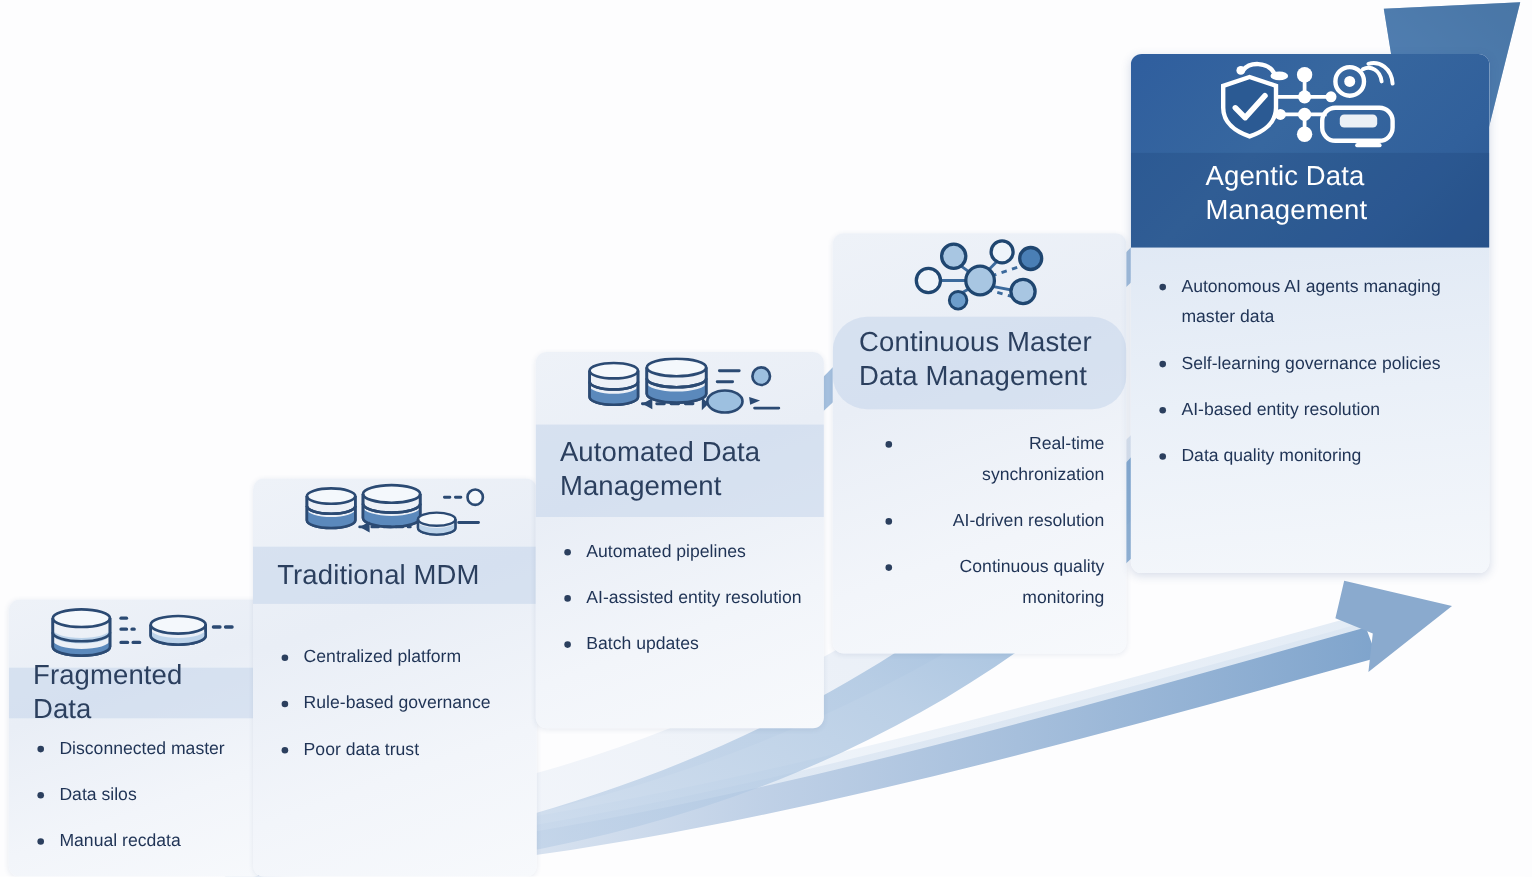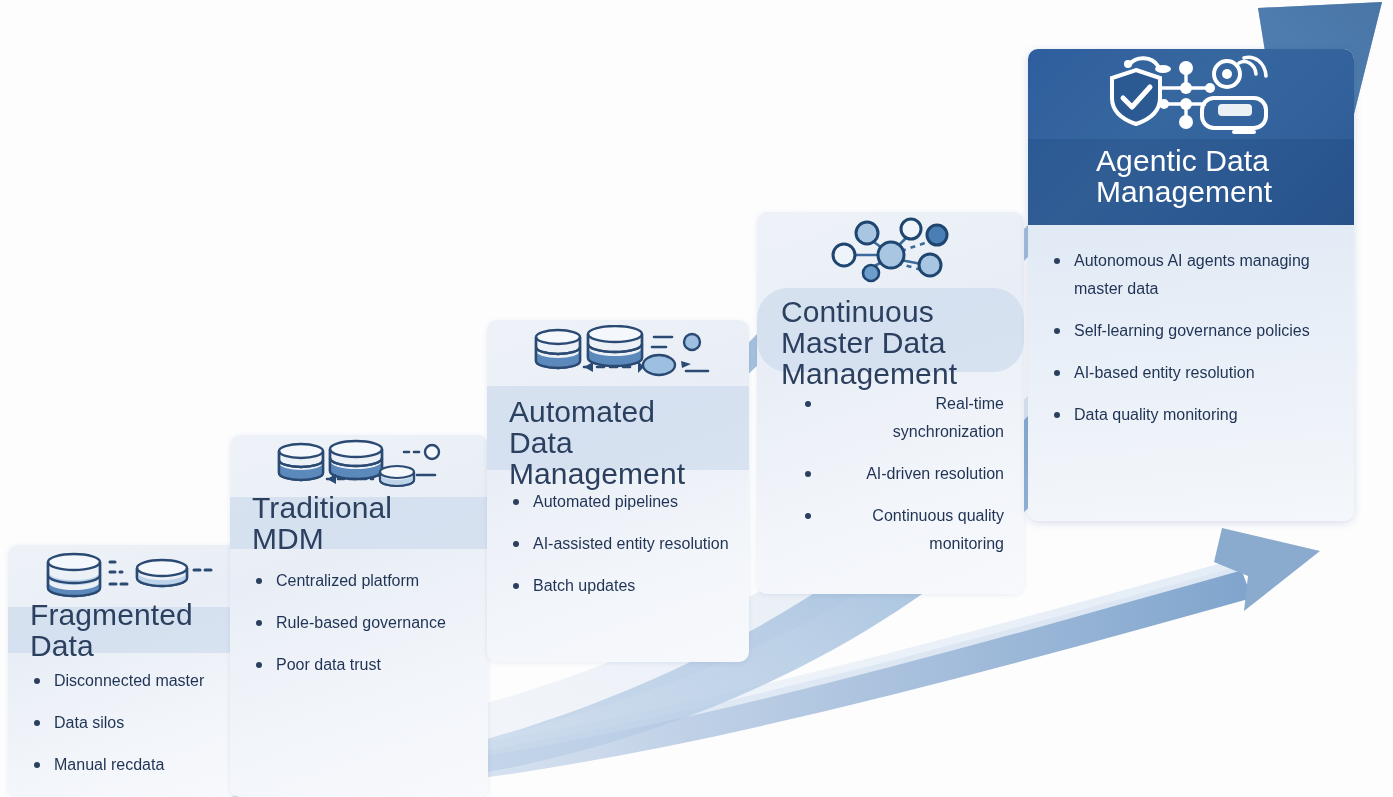--- a/index.html
+++ b/index.html
@@ -41,21 +41,21 @@
   .card-titleband {
     position: relative;
     background: rgba(186,205,230,0.42);
     display: flex;
     align-items: center;
     box-sizing: border-box;
     padding: 0 22px;
   }
   .card-title {
     color: #2b3f5e;
-    font-size: 30px;
+    font-size: 25px;
     line-height: 31px;
     font-weight: 400;
     letter-spacing: 0.1px;
   }
   .card-body {
     position: relative;
     box-sizing: border-box;
     padding: 14px 20px 10px 22px;
   }
   ul.bullets {
@@ -224,21 +224,21 @@
           <line x1="58" y1="40" x2="104" y2="40" stroke-dasharray="6 5"></line>
           <line x1="148" y1="36" x2="166" y2="36"></line>
         </g>
         <path d="M58,40 l9,-5 v10 Z" fill="#2b4a73"></path>
       </svg>
     </div>
     <div class="card-titleband" style="height:52px;">
       <span class="card-title">Traditional MDM</span>
     </div>
     <div class="card-body" style="padding-top:18px;">
-      <ul class="bullets" style="font-size:22px;">
+      <ul class="bullets" style="font-size:22px;margin-top:17px;">
         <li>Centralized platform</li>
         <li>Rule-based governance</li>
         <li>Poor data trust</li>
       </ul>
     </div>
   </div>
 
   <div class="stage-card card-light" style="left:487px; top:320px; width:262px; height:342px;">
     <div class="card-iconband" style="height:66px;">
       <svg width="185" height="56" viewBox="0 0 185 56">

